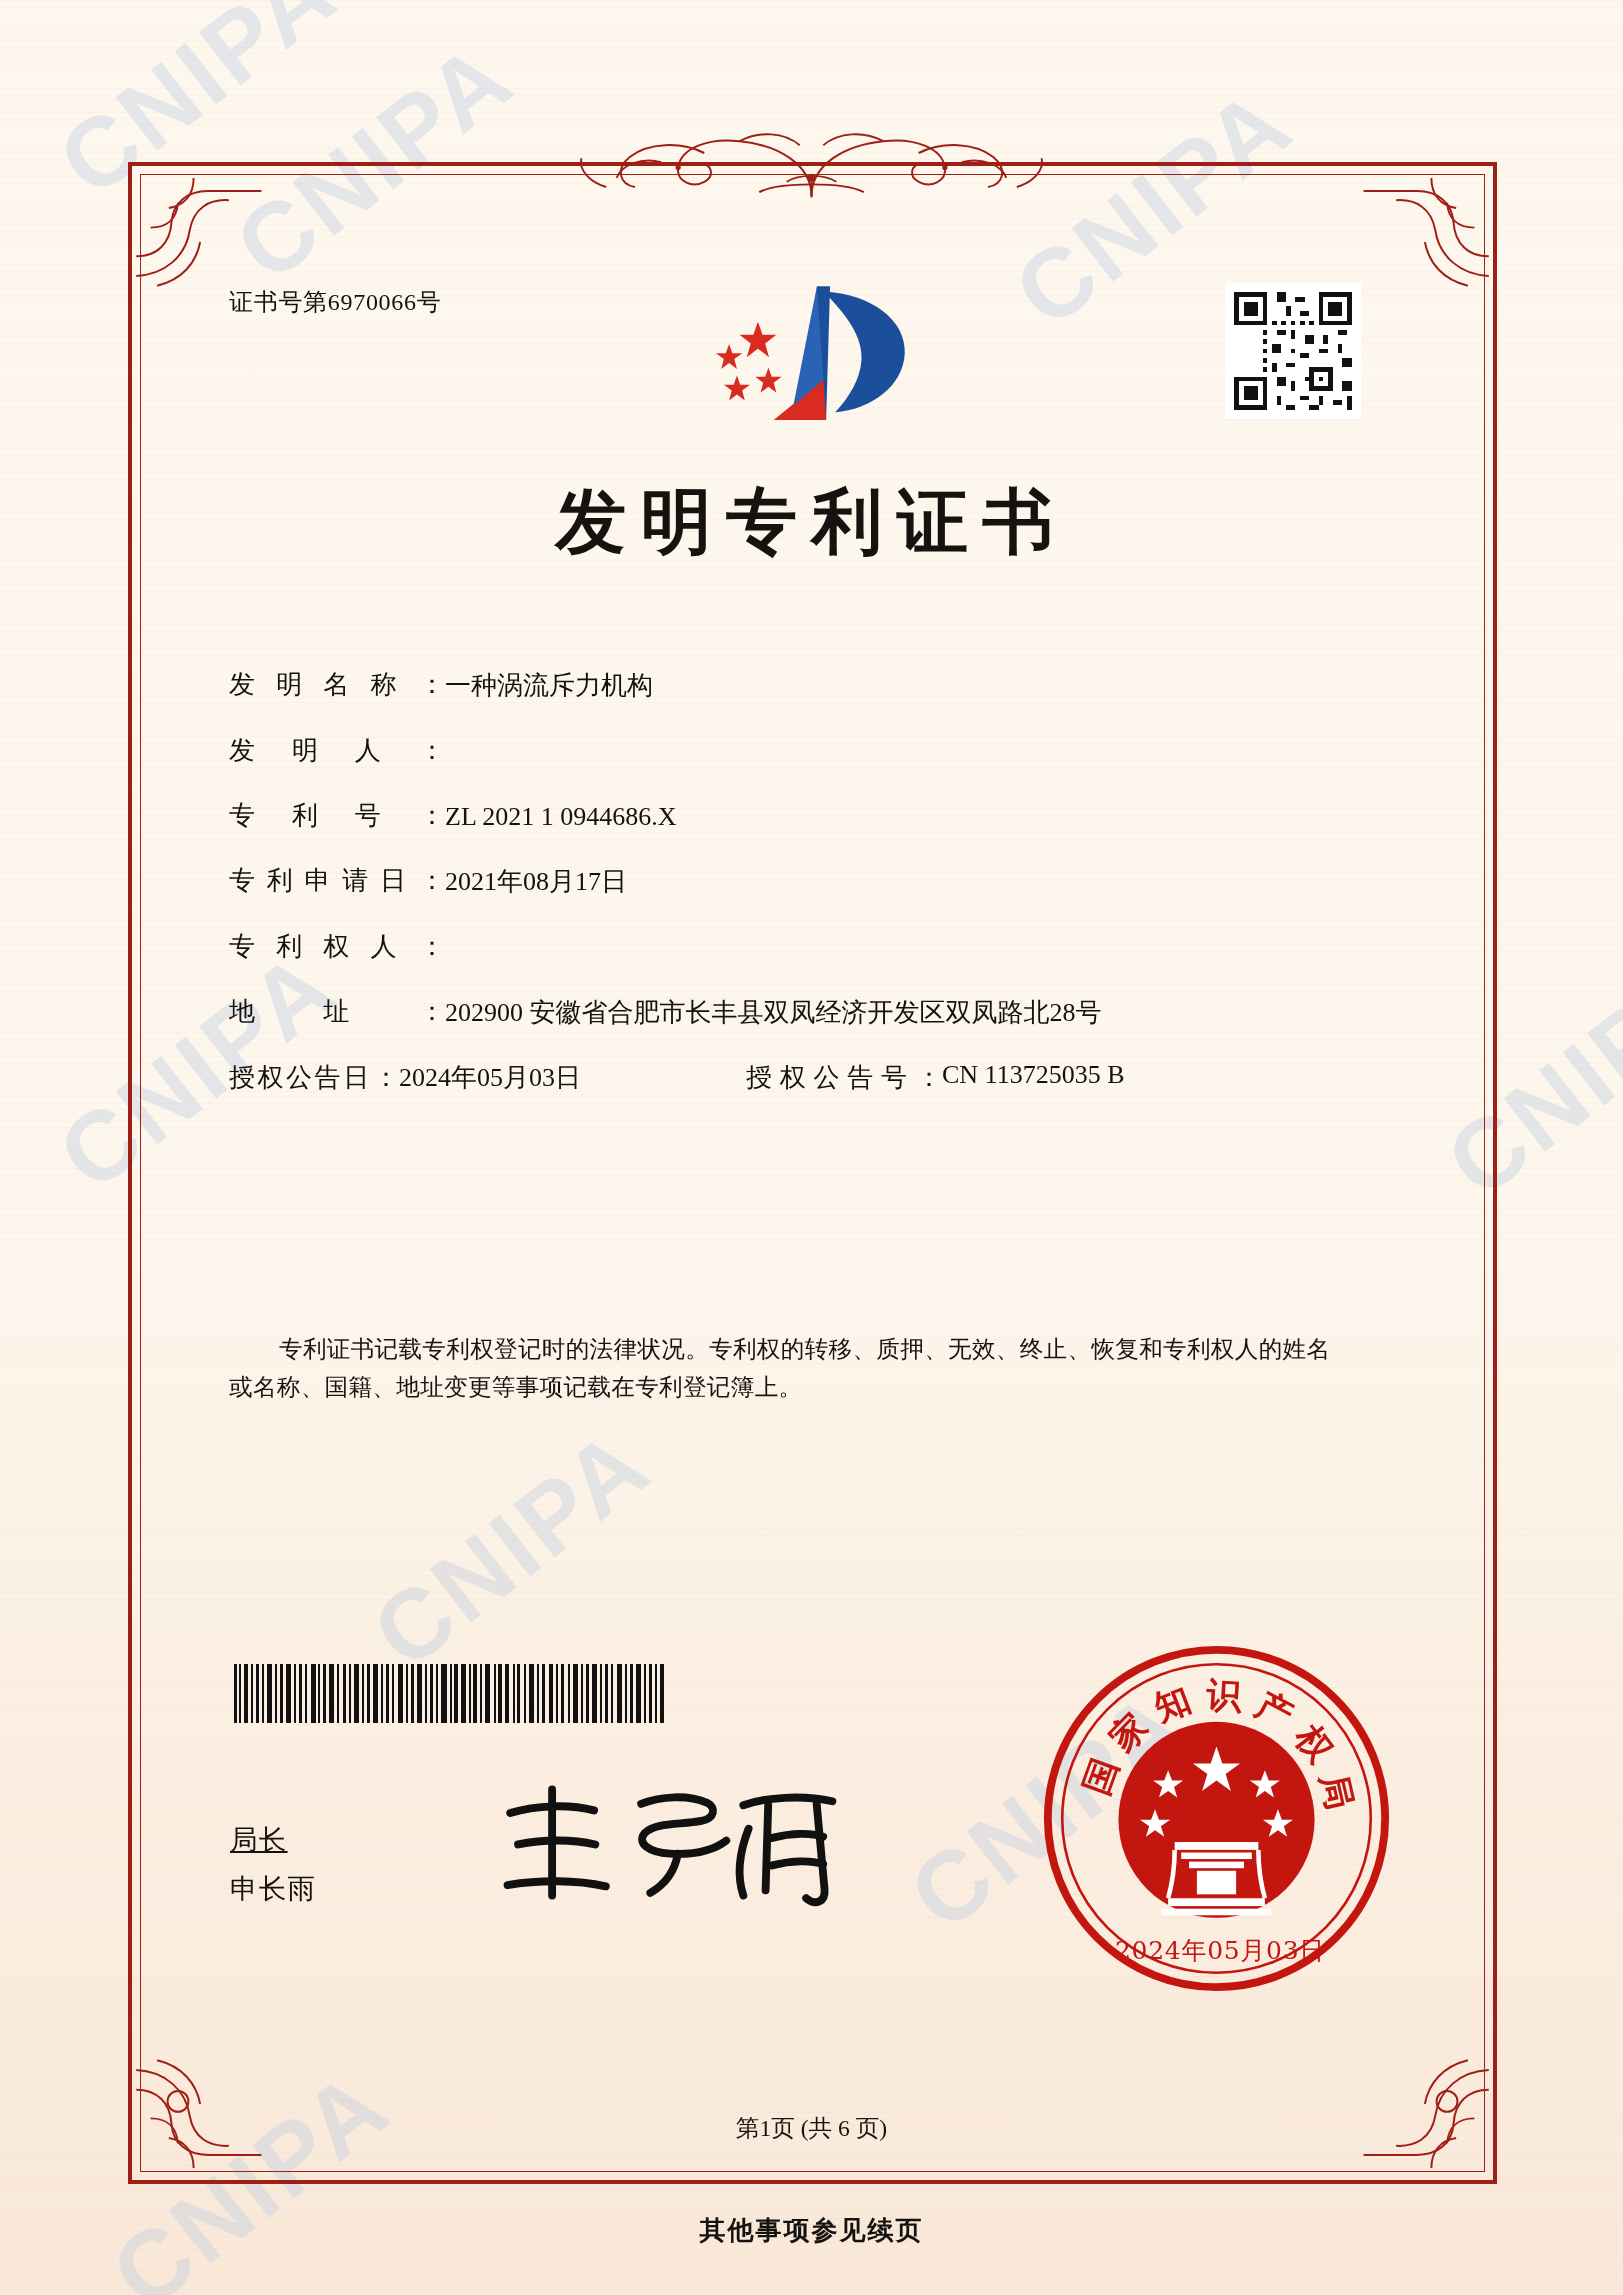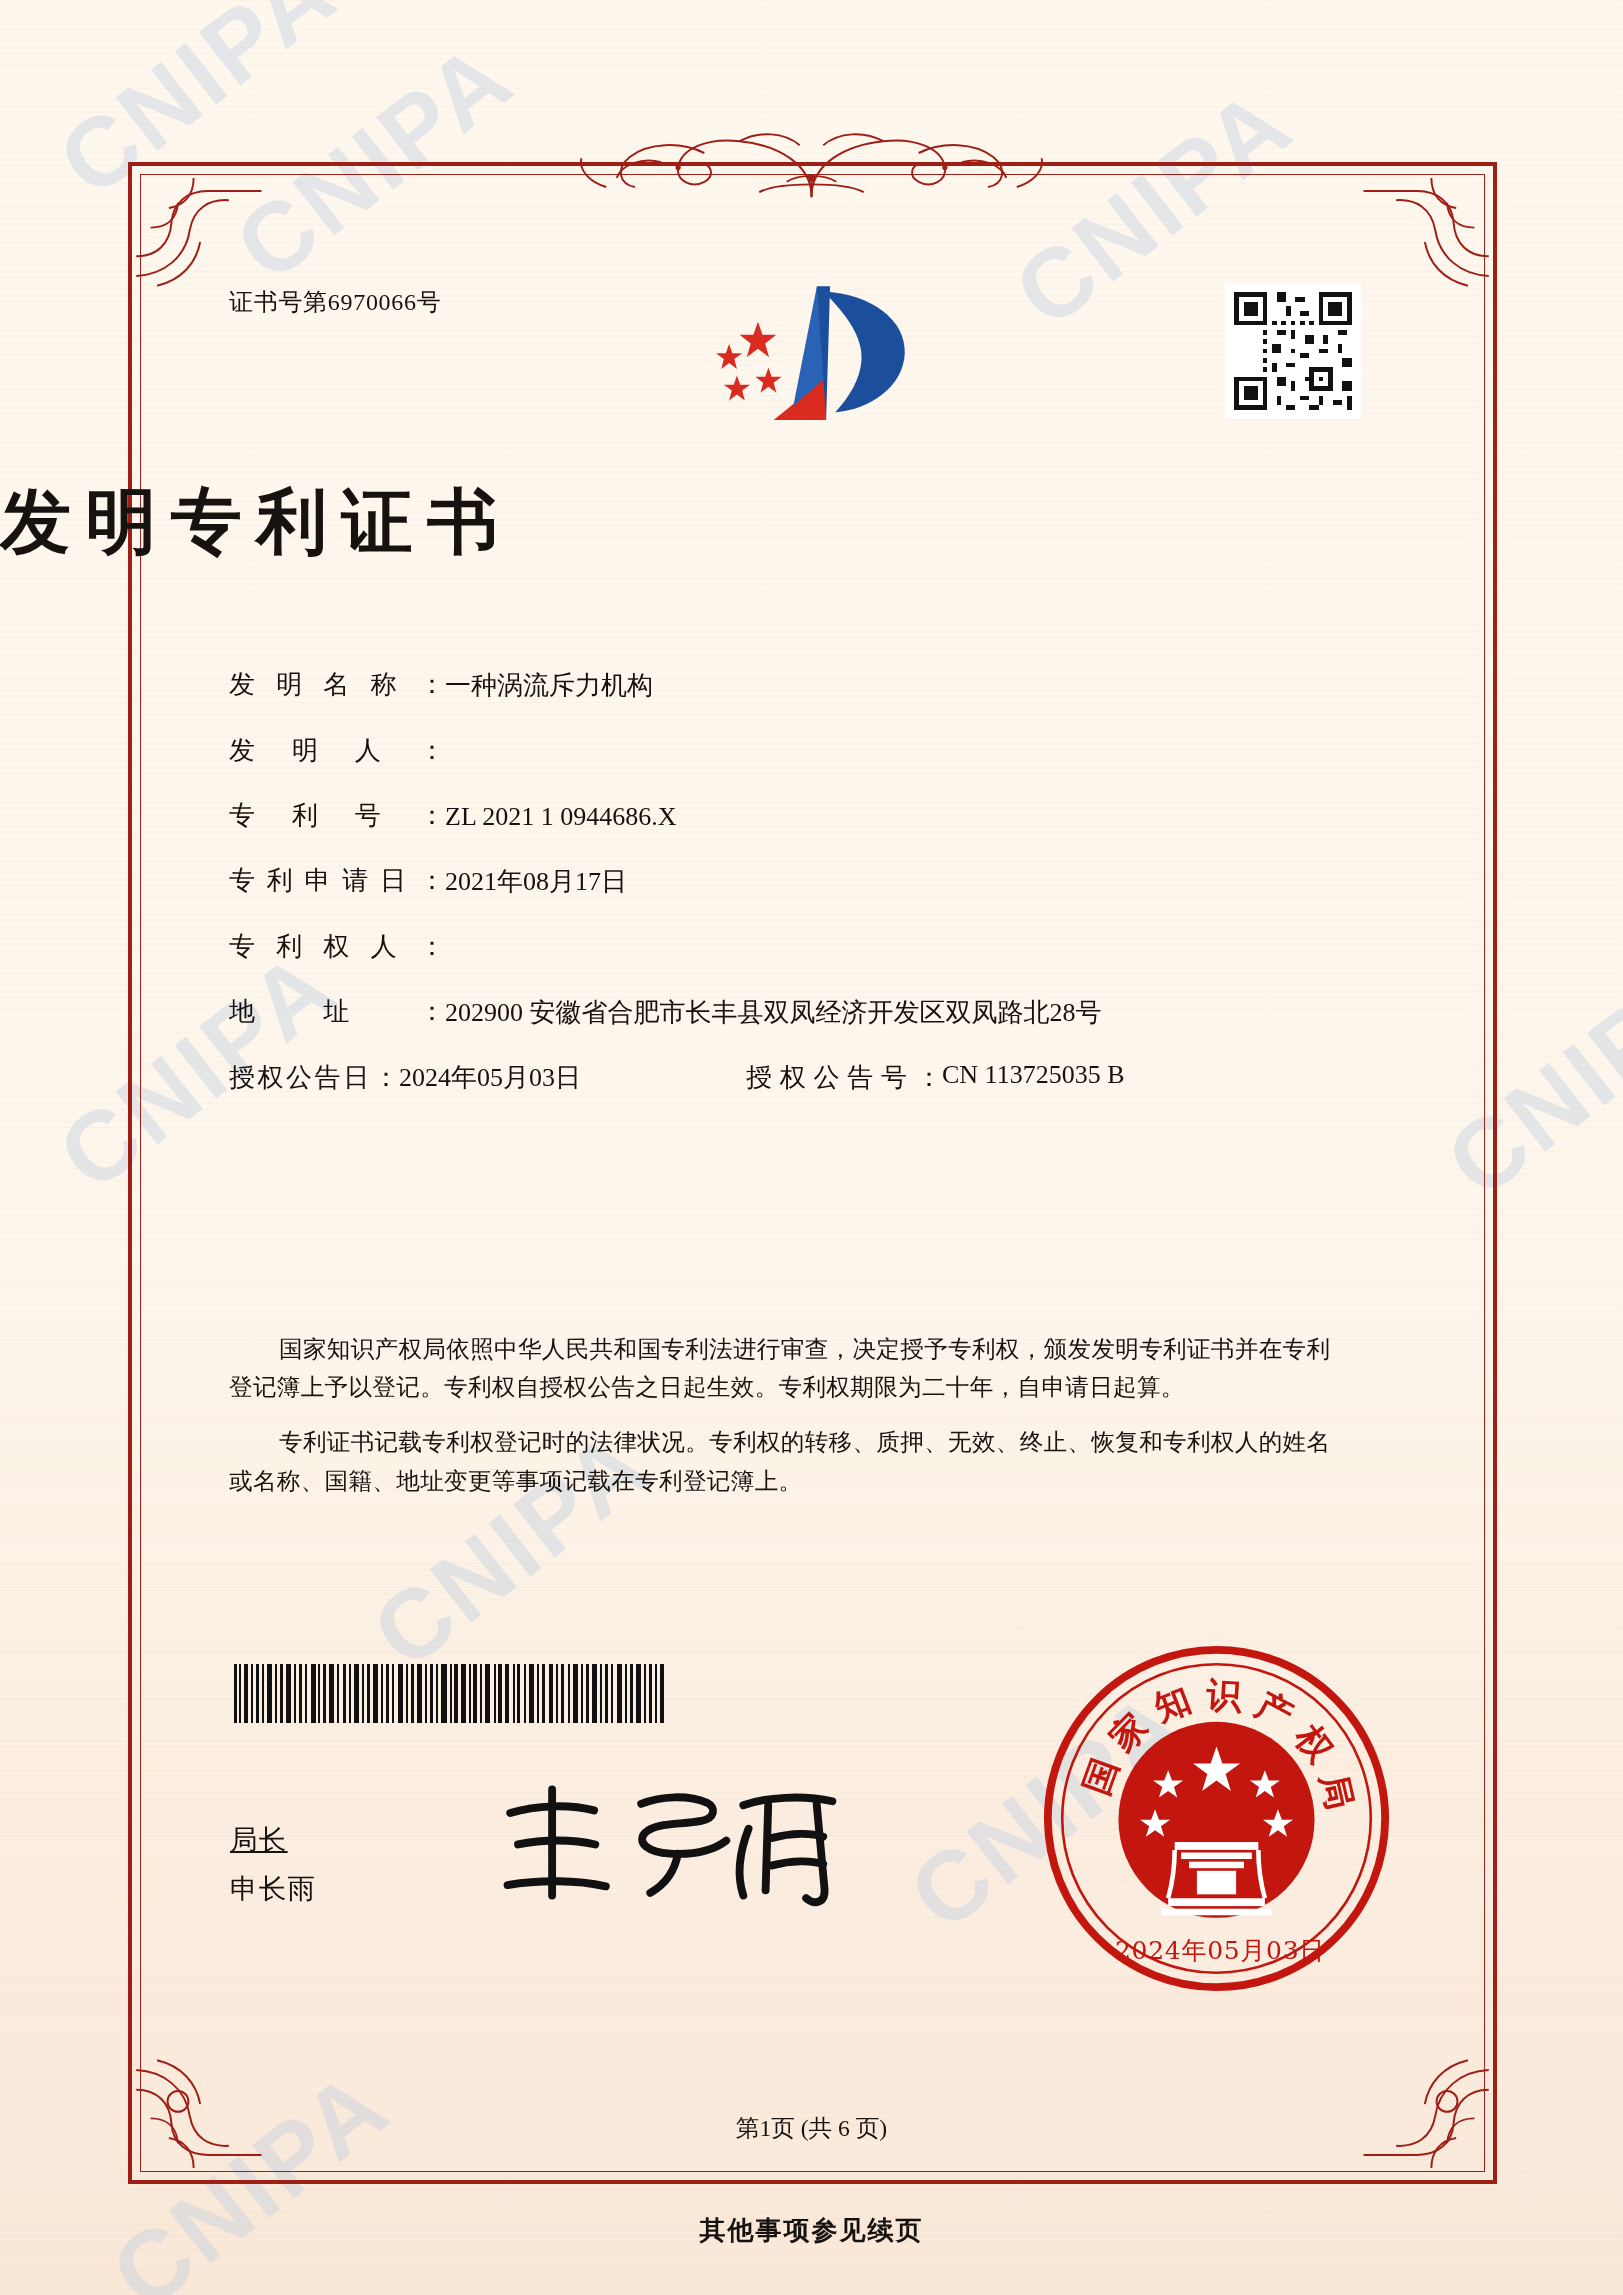--- a/index.html
+++ b/index.html
@@ -119,21 +119,21 @@
     top: 281px;
     width: 236px;
     height: 151px;
   }
 
   .title {
     position: absolute;
     left: 0;
     right: 0;
     top: 475px;
-    text-align: left;
+    text-align: center;
     font-size: 71px;
     letter-spacing: 14.4px;
     font-weight: bold;
     color: #16120f;
     font-family: Liberation Mono, monospace;
   }
 
   
   .fields {
     position: absolute;
@@ -535,21 +535,20 @@
             <span class="lchar">告</span>
             <span class="lchar">号</span>
             <span class="colon">：</span>
           </div>
           <div>CN 113725035 B</div>
         </div>
       </div>
     </div>
 
   <div class="paras" id="paragraph-block">
-      <p>国家知识产权局依照中华人民共和国专利法进行审查，决定授予专利权，颁发发明专利证书并在专利登记簿上予以登记。专利权自授权公告之日起生效。专利权期限为二十年，自申请日起算。</p>
       <p>专利证书记载专利权登记时的法律状况。专利权的转移、质押、无效、终止、恢复和专利权人的姓名或名称、国籍、地址变更等事项记载在专利登记簿上。</p>
     </div>
 
   <div class="barcode">
     <svg class="barcode-svg" width="484" height="59" viewBox="0 0 740 90" shape-rendering="crispEdges" xmlns="http://www.w3.org/2000/svg">
       <rect width="740" height="90" fill="none"></rect>
       <g fill="#111111">
         <rect x="0" y="0" width="5" height="90"></rect>
           <rect x="8" y="0" width="3" height="90"></rect>
         <rect x="15" y="0" width="7" height="90"></rect>

